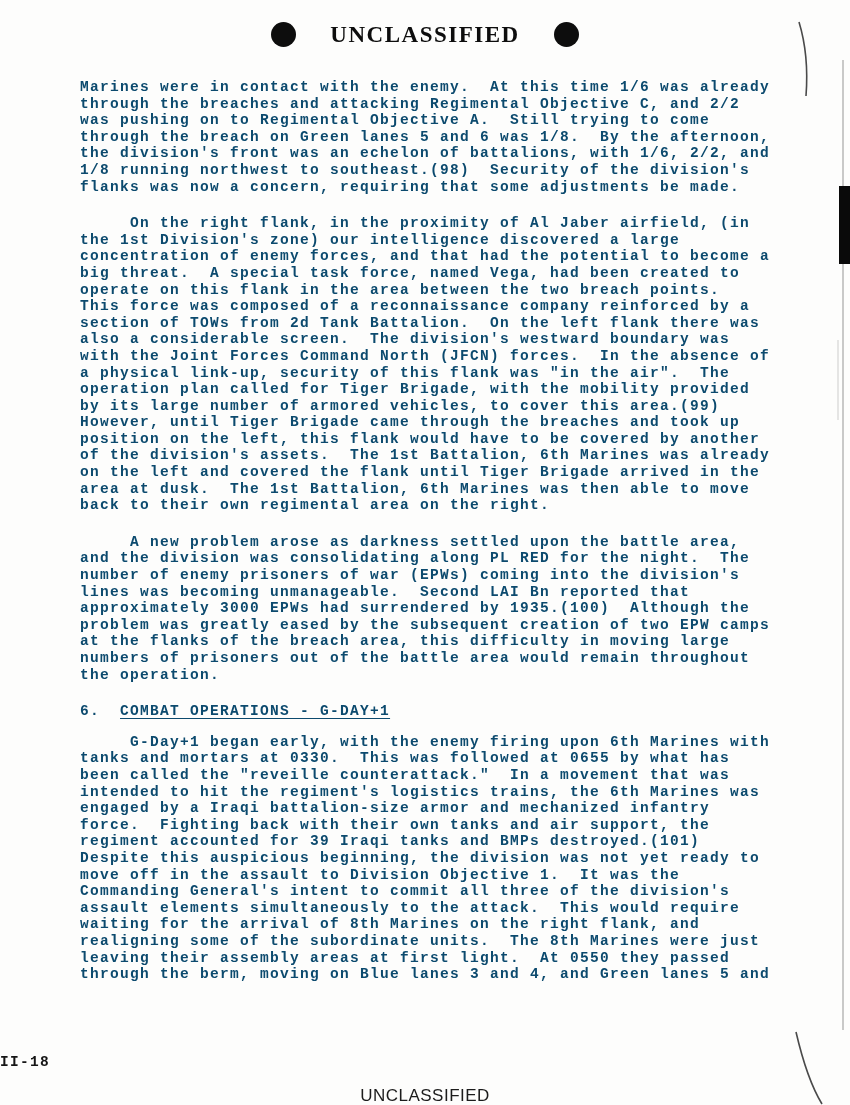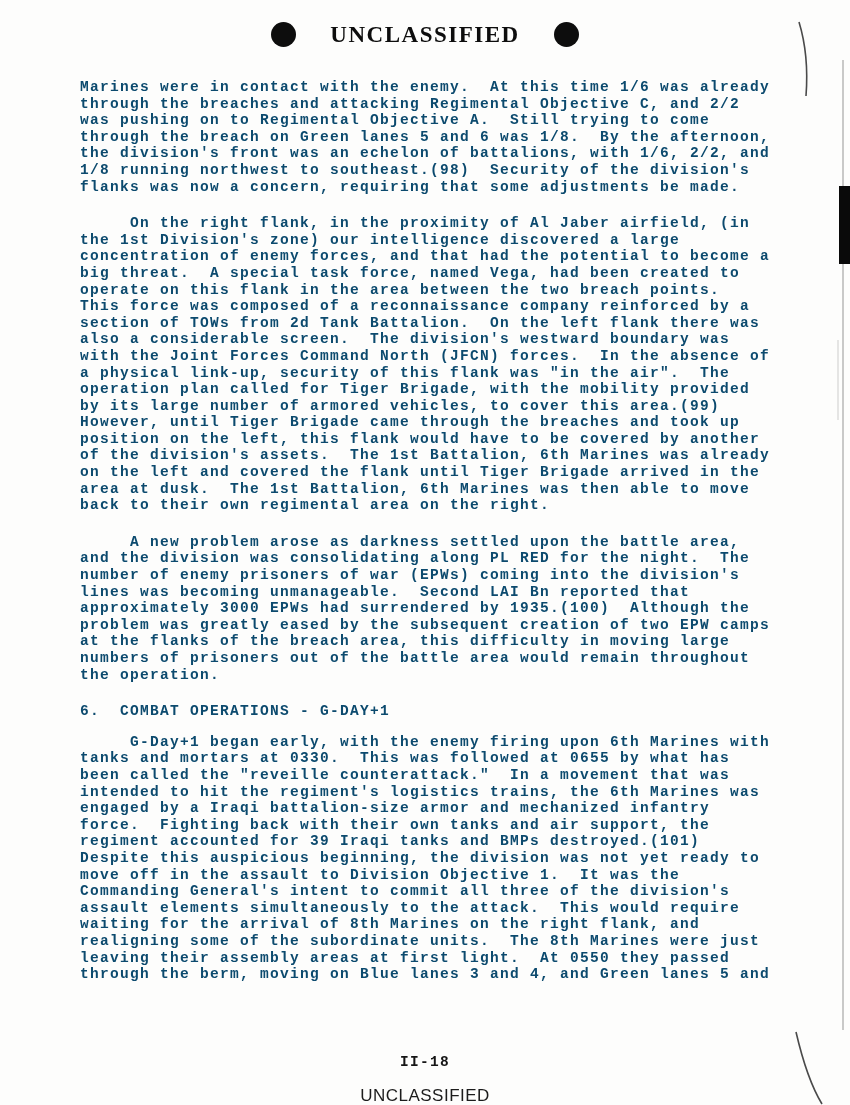--- a/index.html
+++ b/index.html
@@ -62,30 +62,31 @@
     white-space: pre;
   }
   .section-heading {
     margin: 16px 0 14px 0;
     white-space: pre;
   }
   .section-number {
     margin-right: 20px;
   }
   .heading-title {
+    text-decoration: underline;
     text-underline-offset: 3px;
   }
 
   
   .page-number {
     position: absolute;
     top: 1054px;
     left: 0;
     width: 100%;
-    text-align: center;
+    text-align: left;
     font-family: "Liberation Mono", "DejaVu Sans Mono", monospace;
     font-weight: bold;
     font-size: 14.5px;
     letter-spacing: 1.3px;
     color: #151515;
   }
   .footer-classification {
     position: absolute;
     top: 1086px;
     left: 0;

